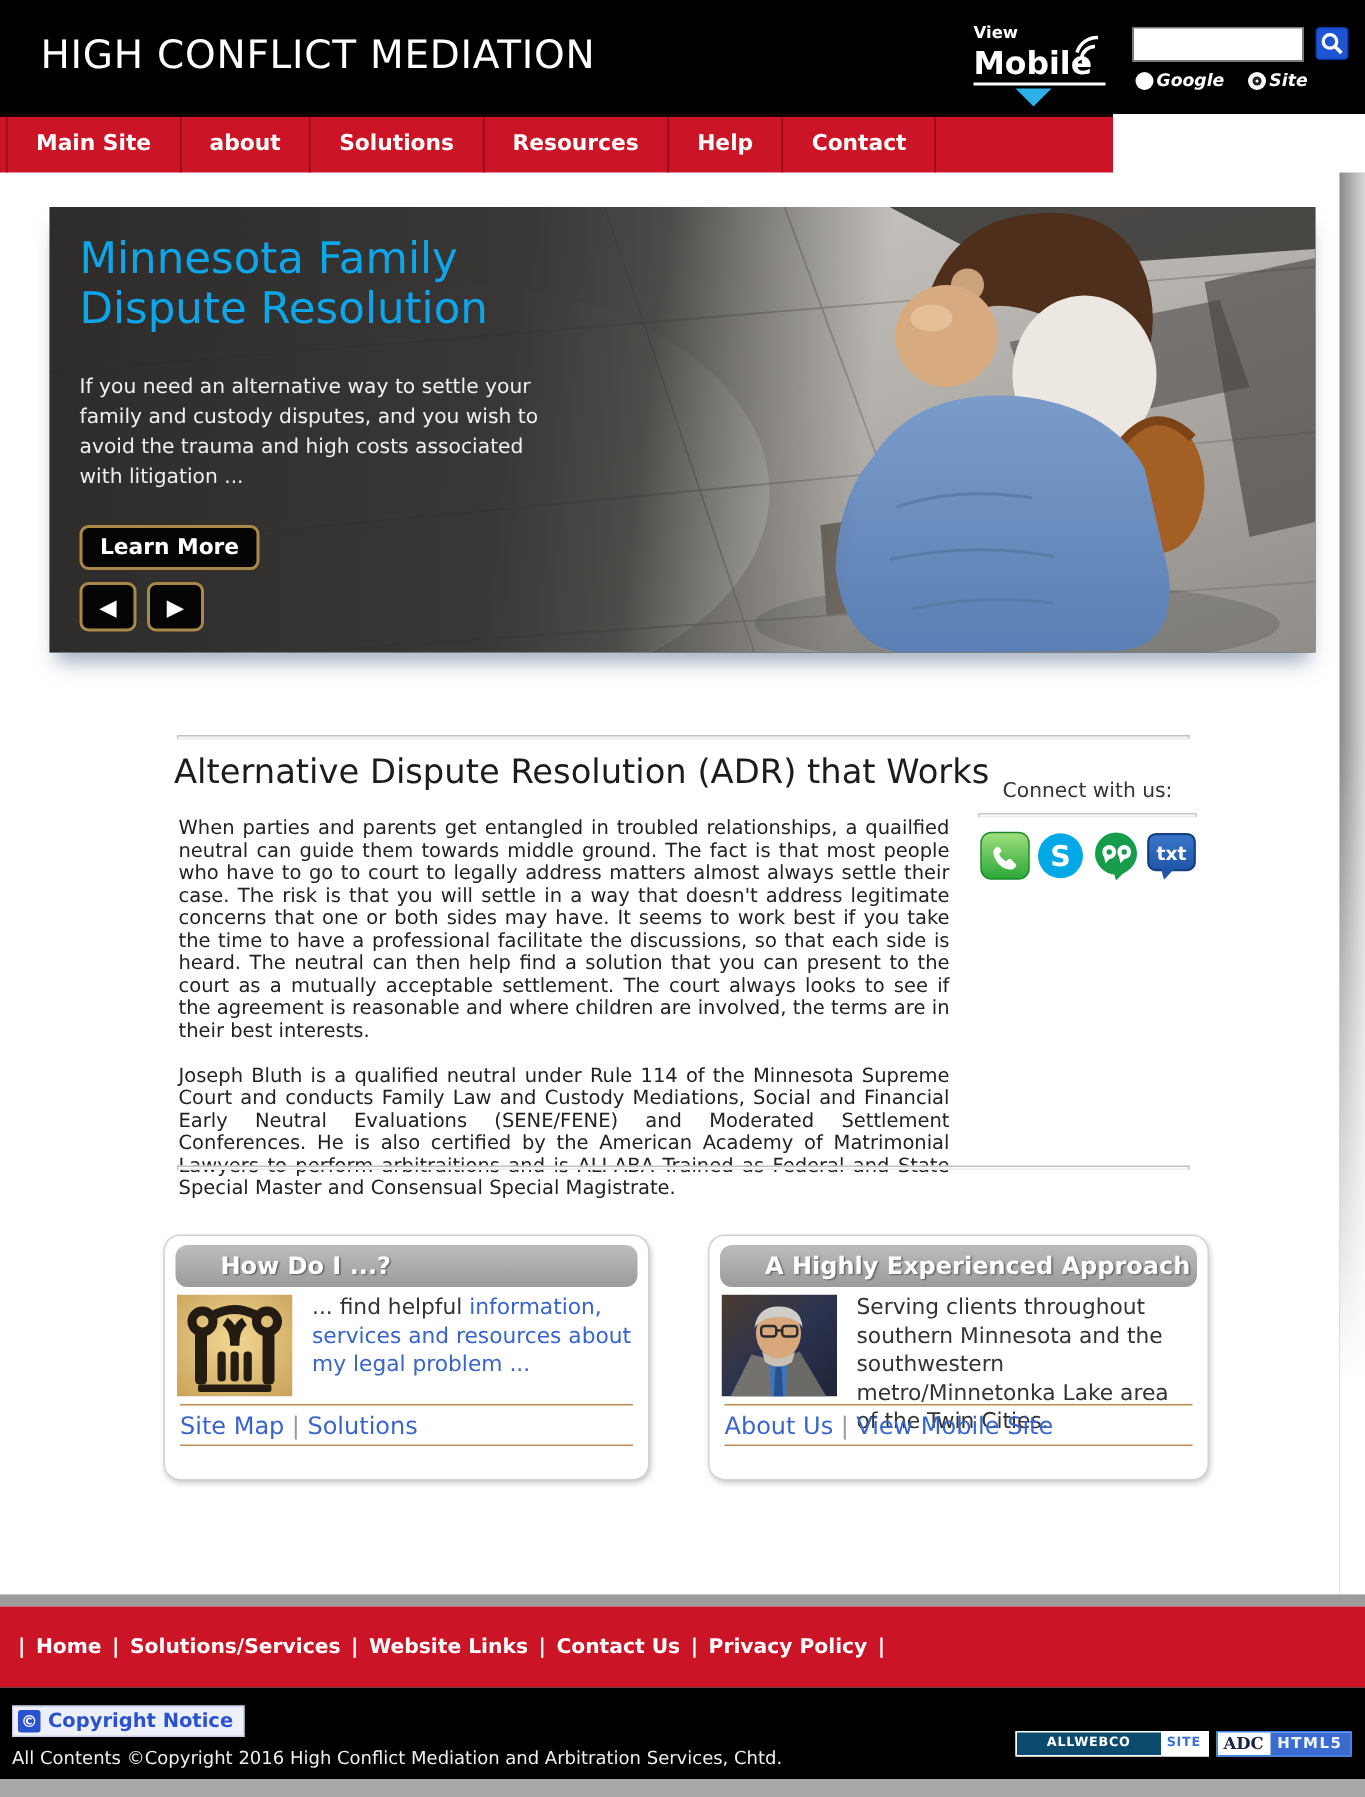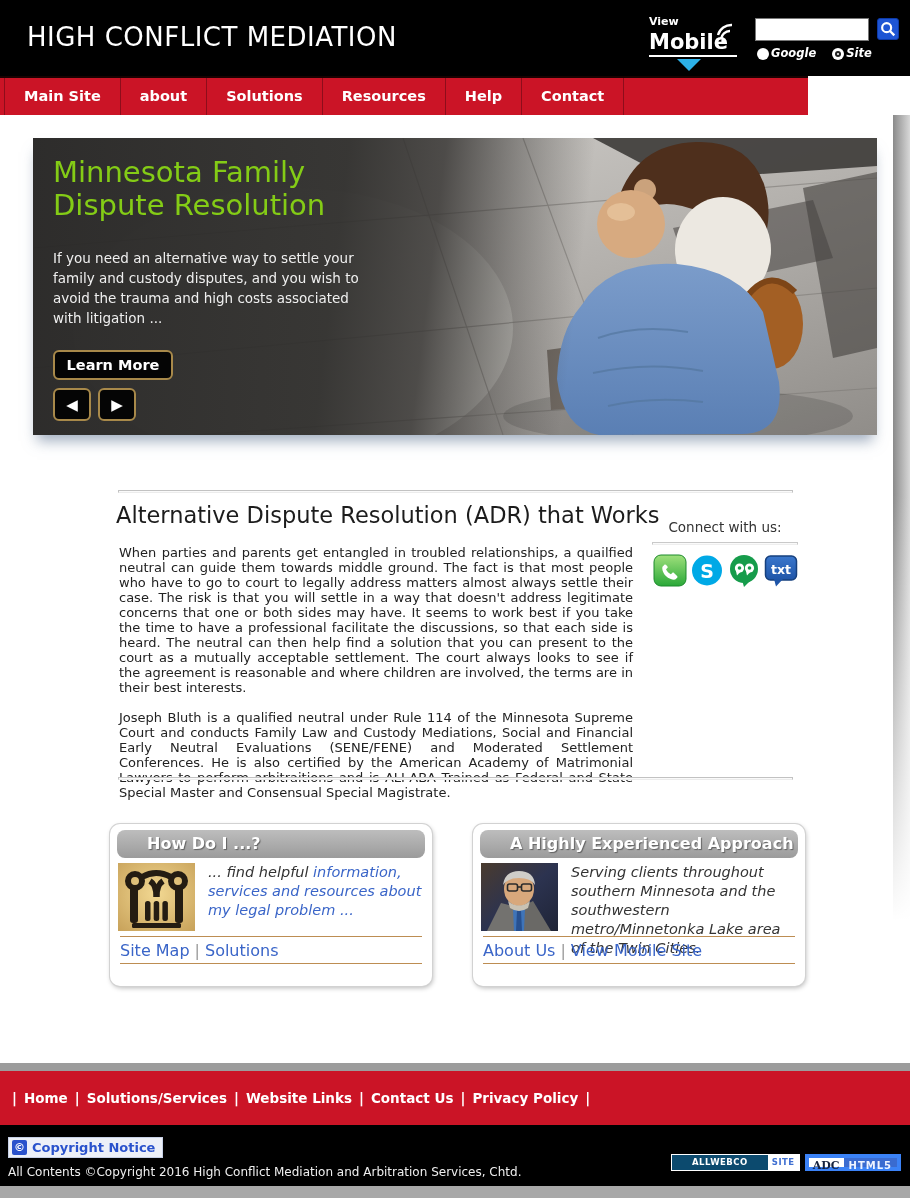--- a/index.html
+++ b/index.html
@@ -18,32 +18,32 @@
   .search-wrap { position:absolute; left:755px; top:18px; }
   .search-input { width:114px; height:23px; border:1px solid #777; background:#fff; font-size:13px; padding:0 4px; vertical-align:top; }
   .search-btn { width:22px; height:22px; margin-left:3px; background:#1e55d4; border:1px solid #0d3aa8; border-radius:3px; vertical-align:top; cursor:pointer; display:inline-flex; align-items:center; justify-content:center; }
   .radios { position:absolute; left:757px; top:46px; width:140px; color:#fff; font-size:11.5px; font-weight:bold; display:flex; gap:16px; }
   .radio-item { display:flex; align-items:flex-end; gap:2px; cursor:pointer;font-style:italic; }
   .rdot { width:12px; height:12px; border-radius:50%; background:#fff; position:relative; }
   .rdot.on::after { content:""; position:absolute; left:3px; top:3px; width:6px; height:6px; border-radius:50%; background:#222; }
   .rdot.on::before { content:""; position:absolute; left:5px; top:5px; width:2px; height:2px; border-radius:50%; background:#fff; z-index:1; }
 
   
-  .nav { position:absolute; left:0; top:76px; width:808px; height:39px; background:#cb1426; border-top:2px solid #1a0202; display:flex; }
+  .nav { position:absolute; left:0; top:76px; width:742px; height:39px; background:#cb1426; border-top:2px solid #1a0202; display:flex; }
   .nav-item { display:block; line-height:37px; padding:0 19px; color:#fff; font-size:14.5px; font-weight:bold; border-right:1px solid #8e0d1b; cursor:pointer; }
   .nav-item:first-child { border-left:1px solid #8e0d1b; margin-left:4px; }
 
   
   .hero { position:absolute; left:33px; top:138px; width:844px; height:297px; overflow:hidden; background:#44423f;
           box-shadow:0 10px 13px -4px rgba(98,120,150,.6); }
   .hero-photo { position:absolute; inset:0; }
   .hero-overlay { position:absolute; inset:0;
     background:linear-gradient(97deg, rgba(40,39,38,.97) 0%, rgba(48,47,45,.95) 36%, rgba(56,54,52,.85) 47%, rgba(58,56,54,.4) 56%, rgba(58,56,54,0) 64%); }
   .hero-content { position:absolute; left:20px; top:18px; width:340px; color:#fff; }
-  .hero-title { font-size:29px; font-weight:400; line-height:33px; color:#84cc16; }
+  .hero-title { font-size:29px; font-weight:400; line-height:33px; color:#0ea5e9; }
   .hero-text { margin-top:26px; width:314px; font-size:13.5px; line-height:20px; color:#efefef; }
   .hero-btn { display:inline-block; margin-top:22px; padding:5px 0; width:120px; text-align:center; background:#050505; border:2px solid #a8894a; border-radius:6px; color:#fff; font-size:14.5px; font-weight:bold; cursor:pointer; }
   .hero-arrows { margin-top:8px; display:flex; gap:7px; }
   .hero-arrow { width:38px; height:33px; background:#050505; border:2px solid #a8894a; border-radius:6px; color:#fff; font-size:15px; display:flex; align-items:center; justify-content:center; cursor:pointer; }
 
   
   .rule3d { position:absolute; height:3px; background:#fafafa; border:1px solid #c2c2c2; border-bottom-color:#ececec; }
   .rule-top { left:118px; top:490px; width:675px; }
   .rule-bottom { left:118px; top:777px; width:675px; }
   .main-heading { position:absolute; left:116px; top:502px; font-size:22.5px; font-weight:400; color:#1c1c1c; }
@@ -57,21 +57,21 @@
   .cicon { width:34px; height:33px; display:block; cursor:pointer; }
 
   
   .card { position:absolute; top:824px; height:162px; background:#fff; border-radius:10px;
           box-shadow:0 0 0 1px #d2d2d2, 1px 2px 5px rgba(0,0,0,.28); }
   .card1 { left:110px; width:322px; }
   .card2 { left:473px; width:332px; }
   .card-hd { margin:6px 7px 0 7px; height:28px; border-radius:8px; line-height:28px; padding-left:30px;
              background:linear-gradient(#bdbdbd,#9b9b9b); color:#fff; font-size:16px; font-weight:bold;
              text-shadow:1px 1px 1px rgba(90,90,90,.9); }
-  .card-bd { display:flex; padding:5px 10px 0 8px; height:78px;font-style:italic; }
+  .card-bd { display:flex; padding:5px 10px 0 8px; height:78px; }
   .card-img { width:77px; height:68px; flex:0 0 77px; display:block; }
   .card-txt { margin-left:13px; font-size:14.5px; line-height:19px; color:#333; }
   .gold-rule { border-top:1px solid #bd8d52; margin:0 10px; }
   .card-links { padding:4px 10px 3px 10px; font-size:16px; }
   a.blue, .blue { color:#3a65c8; text-decoration:none; cursor:pointer; }
   .lsep { color:#9a9a9a; padding:0 5px; }
 
   
   .edge-strip { position:absolute; right:0; top:115px; width:17px; height:948px;
     background-image:linear-gradient(to bottom, rgba(255,255,255,0) 0%, rgba(255,255,255,0) 40%, #ffffff 85%),
@@ -85,21 +85,21 @@
   .foot-red .fsep { padding:0 2px; }
   .foot-black { position:absolute; left:0; top:1125px; width:910px; height:61px; background:#000; }
   .cr-btn { position:absolute; left:8px; top:12px; display:inline-flex; align-items:center; gap:5px; background:#edf0f8; border:1px solid #c7d0e6; padding:2px 7px 2px 3px; cursor:pointer; }
   .cr-c { width:15px; height:15px; background:#2a52cc; border-radius:2px; color:#fff; font-size:11px; font-weight:bold; display:flex; align-items:center; justify-content:center; }
   .cr-label { color:#2a52cc; font-size:13px; font-weight:bold; }
   .cr-text { position:absolute; left:8px; top:40px; color:#efefef; font-size:12px; }
   .badges { position:absolute; right:9px; top:29px; display:flex; gap:5px; }
   .badge-aw { display:flex; border:1px solid #fff; background:#fff; height:17px; font-size:8.5px; font-weight:bold; letter-spacing:.5px; cursor:pointer; }
   .badge-aw .aw1 { background:#0c4a6e; color:#fff; padding:2px 20px; }
   .badge-aw .aw2 { background:#fff; color:#3f6fd1; padding:2px 4px; }
-  .badge-adc { display:flex; border:4px solid #3b82f6; background:#fff; height:17px; cursor:pointer; }
+  .badge-adc { display:flex; border:1px solid #3b82f6; background:#fff; height:17px; cursor:pointer; }
   .badge-adc .adc1 { font-family:"DejaVu Serif", "Liberation Serif", serif; color:#16233f; font-weight:bold; font-size:11px; padding:1px 4px; }
   .badge-adc .adc2 { background:#3a6bd0; color:#eef3ff; font-weight:bold; font-size:10px; letter-spacing:1px; padding:2px 5px; }
   .foot-strip-bot { position:absolute; left:0; top:1186px; width:910px; height:12px; background:#a8a8a8; }
 </style>
 </head>
 <body>
 
 <div class="page">
 
   <div class="hdr">

